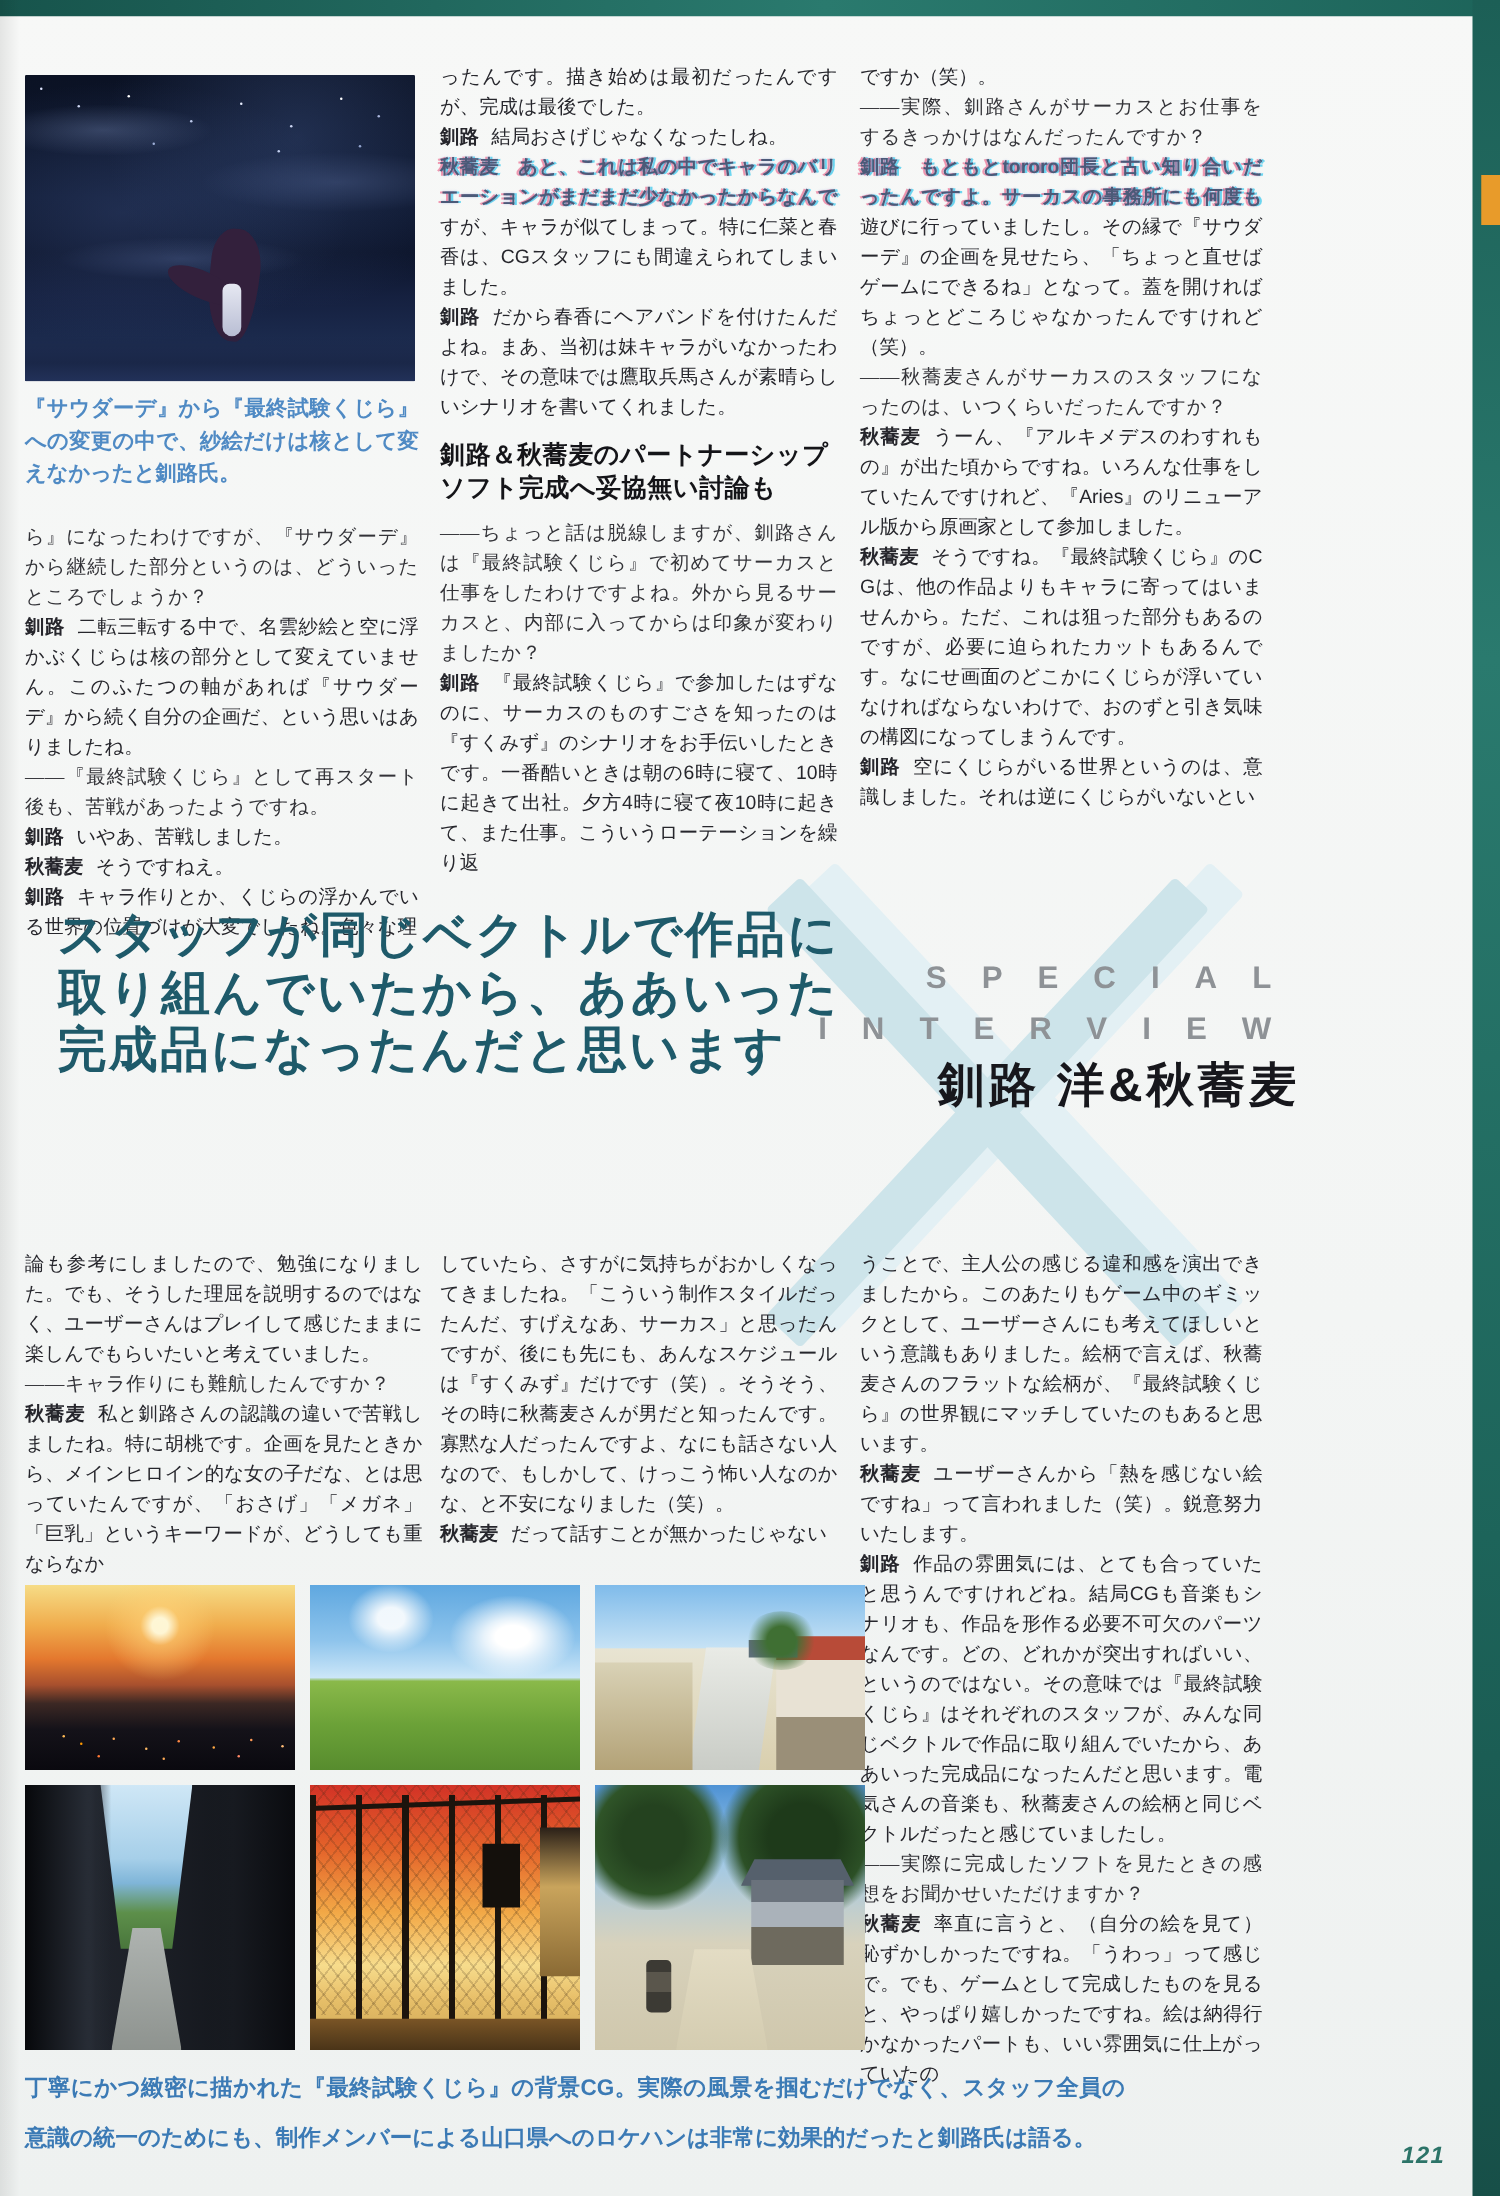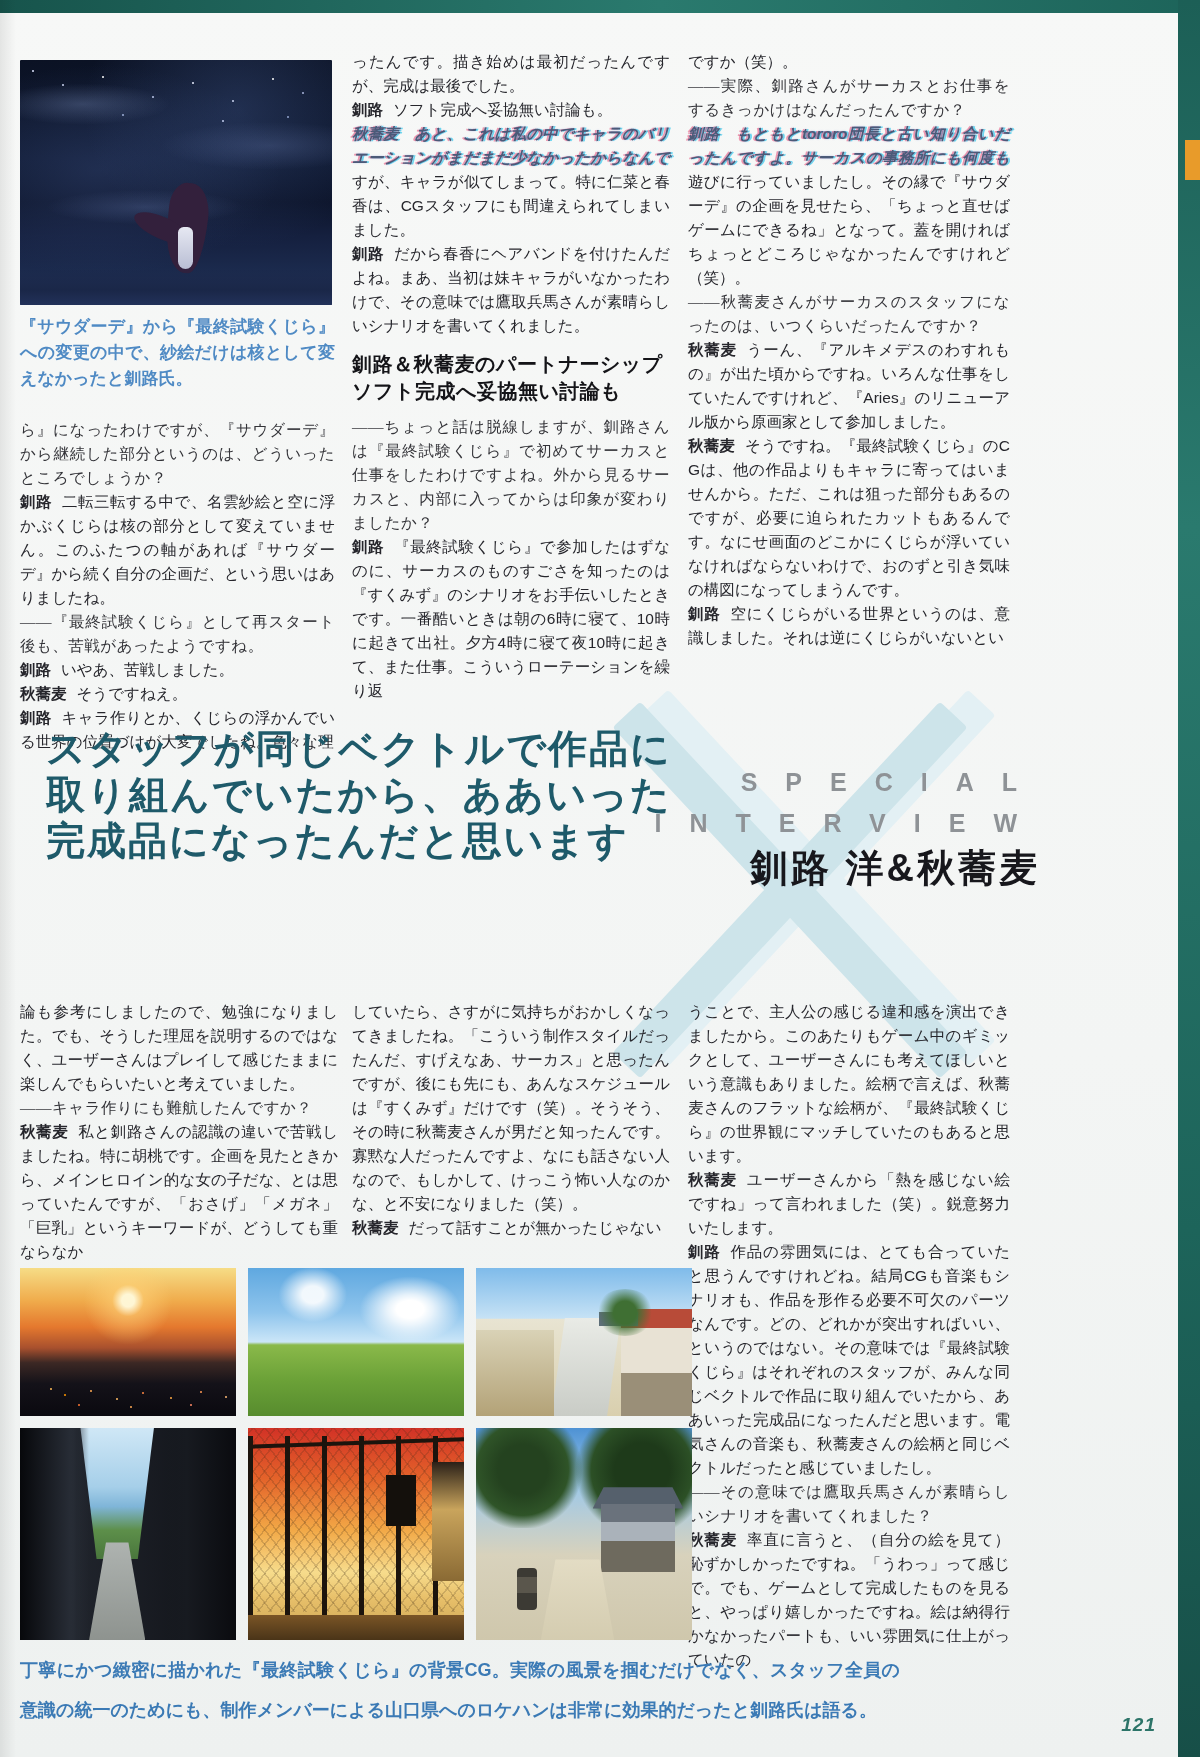--- a/index.html
+++ b/index.html
@@ -16,21 +16,21 @@
         background:linear-gradient(180deg,#1c5f56,#2a7a6e 30%,#1d645a 70%,#174f48);z-index:8;}
   .accenttab{position:absolute;right:0;top:140px;width:15px;height:40px;background:#e89b2a;z-index:9;}
   .pagenum{position:absolute;right:44px;top:1714px;font-size:19px;font-weight:700;font-style:italic;
         color:#2c7468;letter-spacing:1px;z-index:5;}
 
   
   .col{position:absolute;z-index:2;}
   .para{margin:0;font-size:15.5px;line-height:24px;text-align:justify;word-break:break-all;color:#26262c;}
   .para.q{font-family:"Liberation Serif","DejaVu Serif",serif;letter-spacing:.5px;color:#333338;}
   .speaker{font-weight:700;margin-right:10px;}
-  .glitch-text{font-style:italic;font-weight:700;color:#4b5a78;
+  .glitch-text{font-weight:700;color:#4b5a78;
         text-shadow:-2px 0 rgba(235,40,90,.45),2px 0 rgba(0,190,235,.55),0 0 2px rgba(60,80,200,.3);}
   .col-heading{font-weight:800;font-size:20px;line-height:27px;margin:13px 0 10px;color:#141418;letter-spacing:.5px;}
   .col-heading div{white-space:nowrap;}
 
   
   .photo{position:relative;width:312px;height:245px;overflow:hidden;border-radius:1px;
         background:
           radial-gradient(ellipse at 70% 20%, rgba(70,95,150,.35), rgba(0,0,0,0) 50%),
           radial-gradient(ellipse at 25% 45%, rgba(60,80,130,.4), rgba(0,0,0,0) 55%),
           linear-gradient(180deg,#0b1224 0%,#0e1830 40%,#0c142a 58%,#15203f 72%,#1b2a4d 86%,#24335a 100%);}
@@ -162,21 +162,21 @@
 
         <p class="para a"><span class="speaker">釧路</span><span class="body-text">キャラ作りとか、くじらの浮かんでいる世界の位置づけが大変でしたね。色々な理</span></p>
       </div>
   </div>
 
   <div class="col" style="left:352px;top:50px;width:318px;">
     <div>
 
         <p class="para a"><span class="body-text">ったんです。描き始めは最初だったんですが、完成は最後でした。</span></p>
 
-        <p class="para a"><span class="speaker">釧路</span><span class="body-text">ソフト完成へ妥協無い討論も。</span></p>
+        <p class="para a"><span class="speaker">釧路</span><span class="body-text">結局おさげじゃなくなったしね。</span></p>
 
         <p class="para glitchp"><span class="glitch-text">秋蕎麦　あと、これは私の中でキャラのバリエーションがまだまだ少なかったからなんで</span><span class="body-text">すが、キャラが似てしまって。特に仁菜と春香は、CGスタッフにも間違えられてしまいました。</span></p>
 
         <p class="para a"><span class="speaker">釧路</span><span class="body-text">だから春香にヘアバンドを付けたんだよね。まあ、当初は妹キャラがいなかったわけで、その意味では鷹取兵馬さんが素晴らしいシナリオを書いてくれました。</span></p>
       </div>
     <div class="col-heading">
       <div>釧路＆秋蕎麦のパートナーシップ</div>
       <div>ソフト完成へ妥協無い討論も</div>
     </div>
     <div>
@@ -232,21 +232,21 @@
       <p class="para a"><span class="speaker">秋蕎麦</span><span class="body-text">だって話すことが無かったじゃない</span></p>
     </div>
   <div class="col" style="left:688px;top:1000px;width:322px;">
 
       <p class="para a"><span class="body-text">うことで、主人公の感じる違和感を演出できましたから。このあたりもゲーム中のギミックとして、ユーザーさんにも考えてほしいという意識もありました。絵柄で言えば、秋蕎麦さんのフラットな絵柄が、『最終試験くじら』の世界観にマッチしていたのもあると思います。</span></p>
 
       <p class="para a"><span class="speaker">秋蕎麦</span><span class="body-text">ユーザーさんから「熱を感じない絵ですね」って言われました（笑）。鋭意努力いたします。</span></p>
 
       <p class="para a"><span class="speaker">釧路</span><span class="body-text">作品の雰囲気には、とても合っていたと思うんですけれどね。結局CGも音楽もシナリオも、作品を形作る必要不可欠のパーツなんです。どの、どれかが突出すればいい、というのではない。その意味では『最終試験くじら』はそれぞれのスタッフが、みんな同じベクトルで作品に取り組んでいたから、ああいった完成品になったんだと思います。電気さんの音楽も、秋蕎麦さんの絵柄と同じベクトルだったと感じていましたし。</span></p>
 
-      <p class="para q"><span class="body-text">――その意味では鷹取兵馬さんが素晴らしいシナリオを書いてくれました？</span></p>
+      <p class="para q"><span class="body-text">――実際に完成したソフトを見たときの感想をお聞かせいただけますか？</span></p>
 
       <p class="para a"><span class="speaker">秋蕎麦</span><span class="body-text">率直に言うと、（自分の絵を見て）恥ずかしかったですね。「うわっ」って感じで。でも、ゲームとして完成したものを見ると、やっぱり嬉しかったですね。絵は納得行かなかったパートも、いい雰囲気に仕上がっていたの</span></p>
     </div>
 
   <div class="gallery">
     <div class="img img-a" title="sunset-over-town">
       <div class="a-lights"></div>
     </div>
     <div class="img img-b" title="green-field-under-blue-sky"></div>
     <div class="img img-c" title="village-street">

